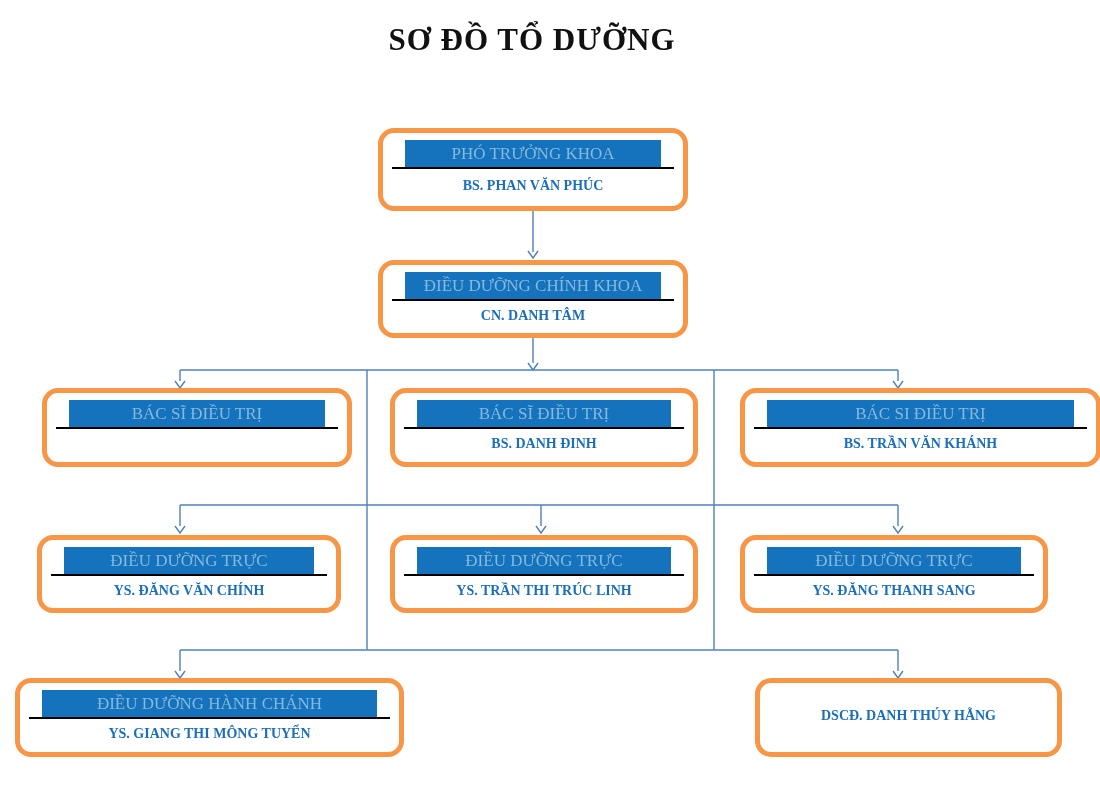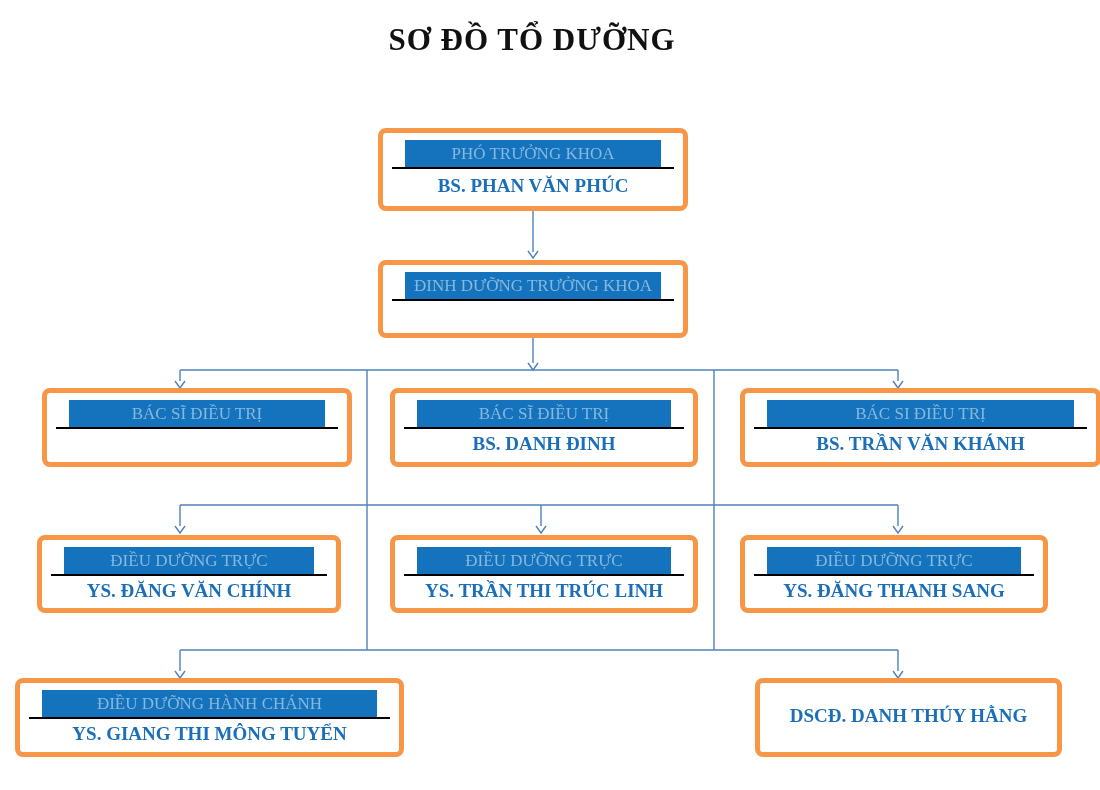--- a/index.html
+++ b/index.html
@@ -23,37 +23,37 @@
   }
   .connector-layer{
     position:absolute;left:0;top:0;width:1100px;height:790px;
     pointer-events:none;
   }
   .connector-layer line,.connector-layer polyline{
     stroke:var(--connector-blue);stroke-width:1.4;fill:none;
   }
   .node{
     position:absolute;background:#fff;
-    border:5px solid var(--border-orange);border-radius:8px;
+    border:5px solid var(--border-orange);border-radius:16px;
     display:flex;flex-direction:column;
   }
   .node-underline{
     margin:7px 9px 0 9px;
     border-bottom:2px solid var(--underline-black);
   }
   .node-bar{
     background:var(--bar-blue);
     margin:0 13px;height:27px;
     display:flex;align-items:center;justify-content:center;
     color:var(--bar-text);font-size:17px;line-height:1;
     white-space:nowrap;
   }
   .node-name{
     flex:1;display:flex;align-items:center;justify-content:center;
-    color:var(--name-blue);font-weight:bold;font-size:19px;
+    color:var(--name-blue);font-weight:bold;font-size:14px;
     white-space:nowrap;padding-bottom:3px;
   }
 </style>
 </head>
 <body>
 
 <div class="page-title">SƠ ĐỒ TỔ DƯỠNG</div>
 
 <svg class="connector-layer" width="1100" height="790" viewBox="0 0 1100 790" aria-hidden="true">
   <g>
@@ -91,22 +91,23 @@
 
 <div class="node" style="left:378px;top:128px;width:310px;height:83px">
   <div class="node-underline">
     <div class="node-bar">PHÓ TRƯỞNG KHOA</div>
   </div>
   <div class="node-name">BS. PHAN VĂN PHÚC</div>
 </div>
 
 <div class="node" style="left:378px;top:260px;width:310px;height:78px">
   <div class="node-underline">
-    <div class="node-bar">ĐINH DƯỠNG TRƯỞNG KHOA</div>
+    <div class="node-bar">ĐIỀU DƯỠNG CHÍNH KHOA</div>
   </div>
+  <div class="node-name">CN. DANH TÂM</div>
 </div>
 
 <div class="node" style="left:42px;top:388px;width:310px;height:79px">
   <div class="node-underline">
     <div class="node-bar">BÁC SĨ ĐIỀU TRỊ</div>
   </div>
 </div>
 
 <div class="node" style="left:390px;top:388px;width:308px;height:79px">
   <div class="node-underline">

